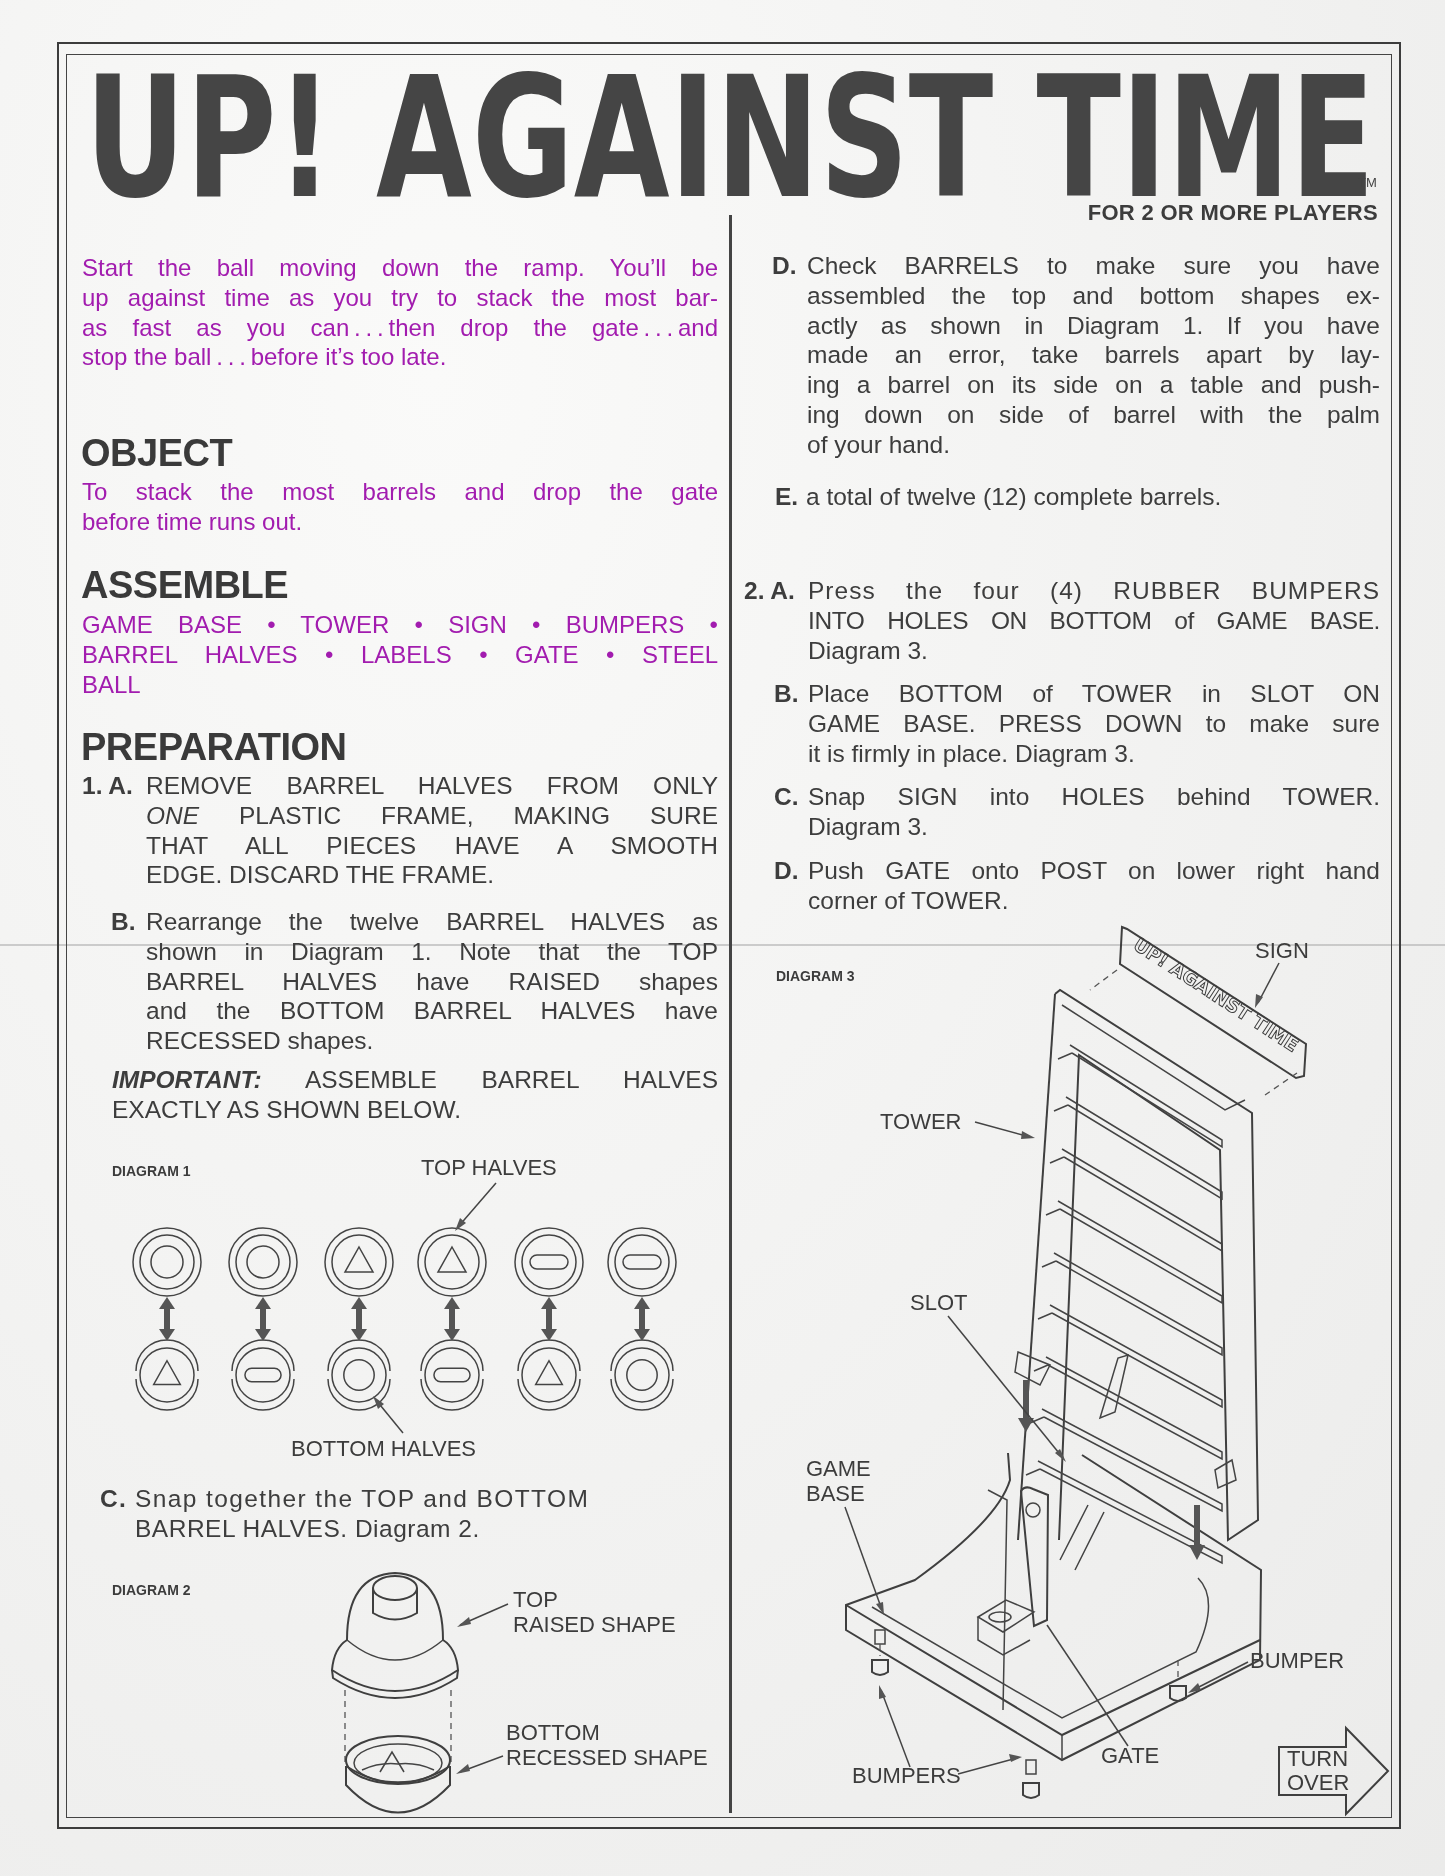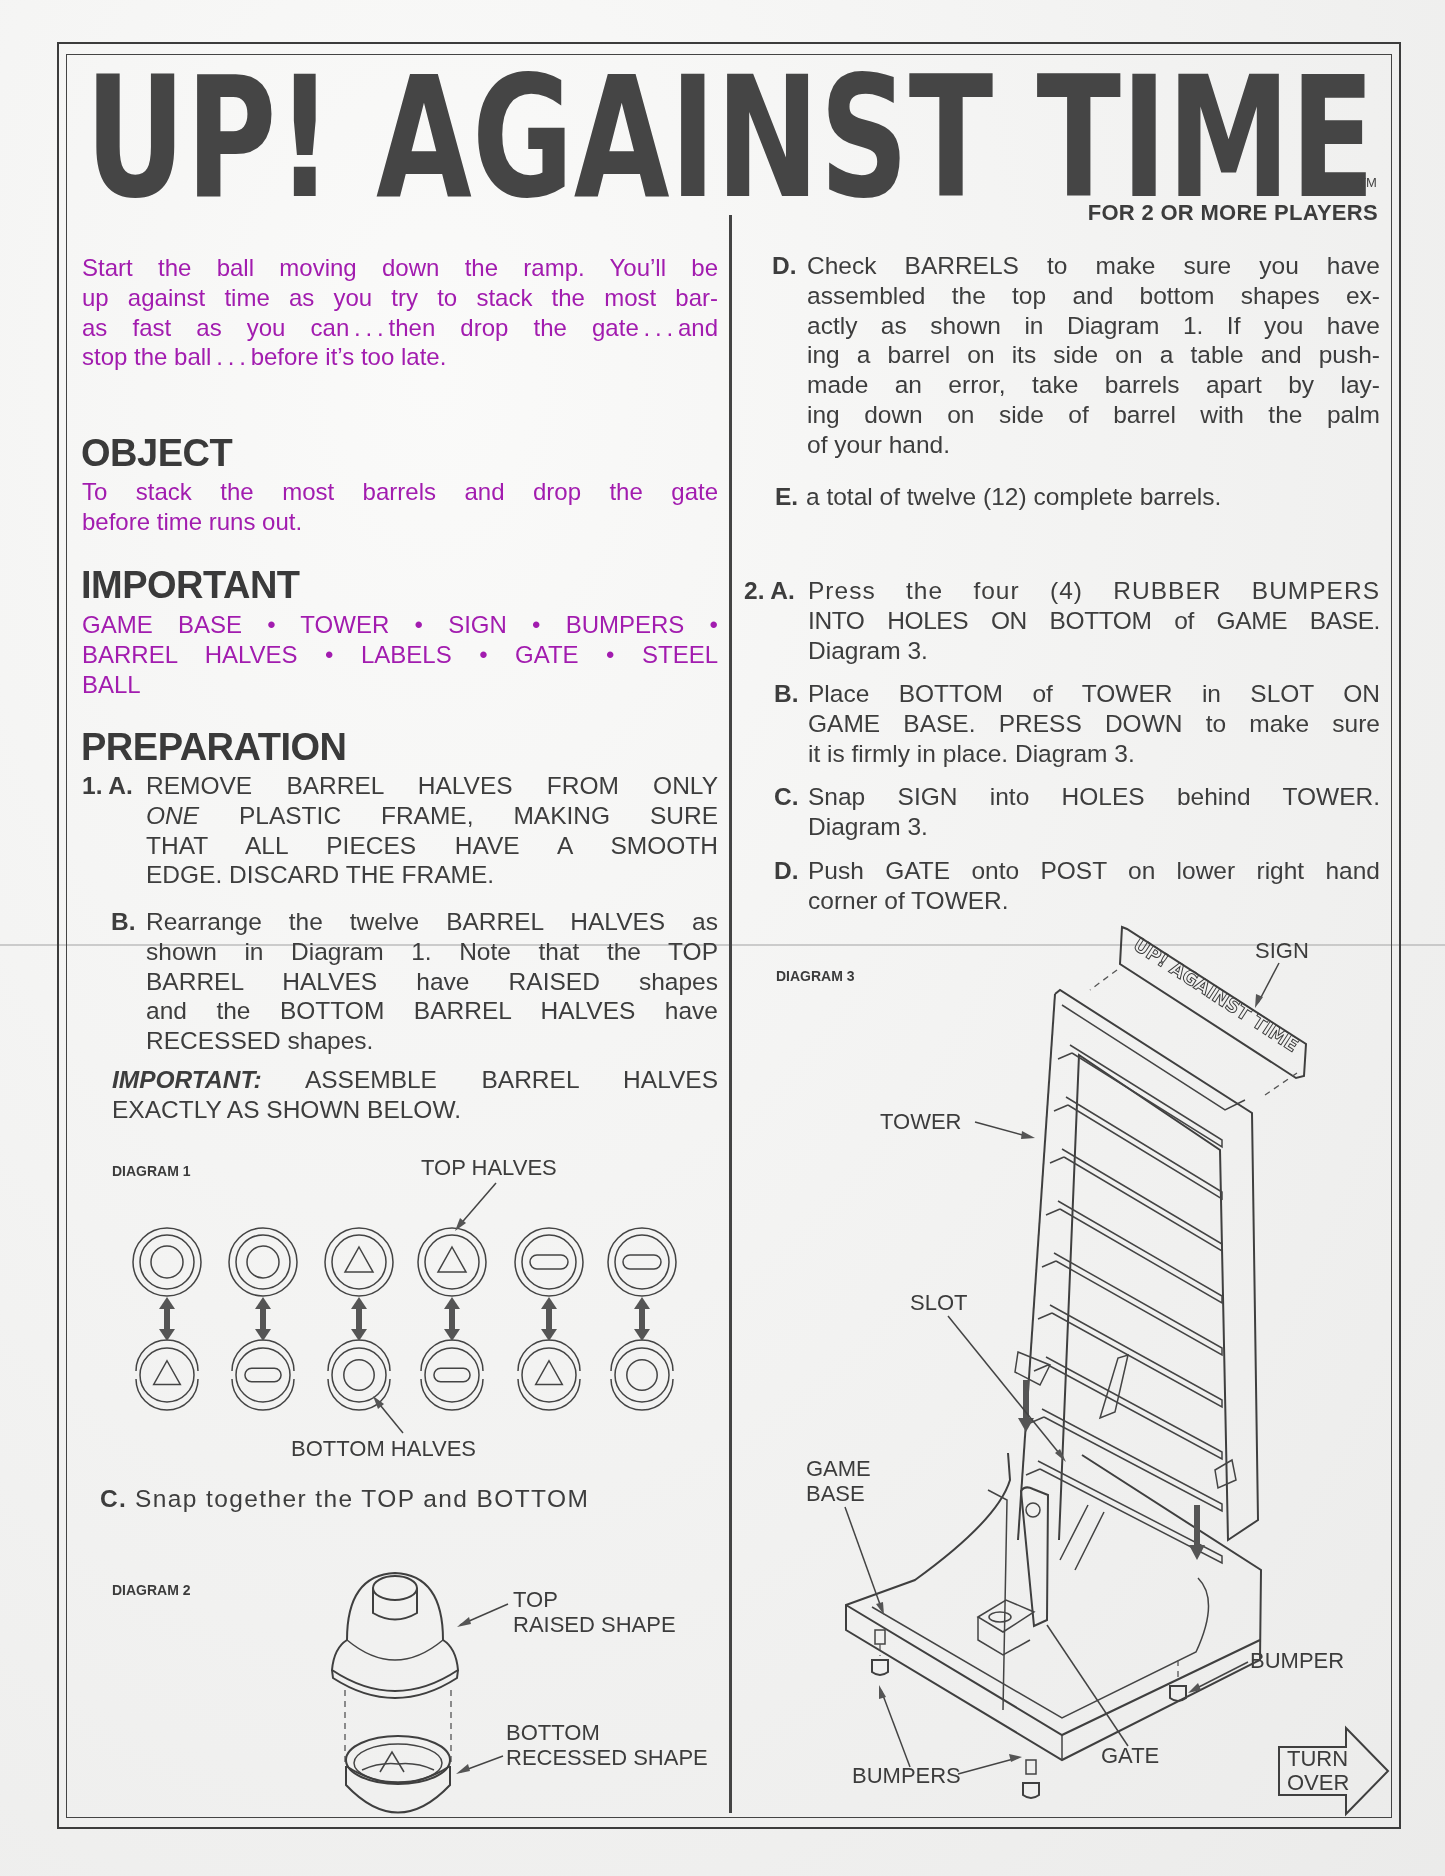--- a/index.html
+++ b/index.html
@@ -48,21 +48,21 @@
   <div class="jl" style="text-align: justify; text-align-last: justify;">as fast as you can . . . then drop the gate . . . and</div>
   <div>stop the ball . . . before it’s too late.</div>
 </div>
 
 <h2 style="left:81px;top:432px;text-align:right;">OBJECT</h2>
 <div class="txt" style="left:82px;top:477px;width:636px;">
   <div class="jl" style="text-align: justify; text-align-last: justify;">To stack the most barrels and drop the gate</div>
   <div>before time runs out.</div>
 </div>
 
-<h2 style="left:81px;top:564px;">IMPORTANT</h2>
+<h2 style="left:81px;top:564px;">ASSEMBLE</h2>
 <div class="txt" style="left:82px;top:610px;width:636px;">
   <div class="jl" style="text-align: justify; text-align-last: justify;">GAME BASE • TOWER • SIGN • BUMPERS •</div>
   <div class="jl" style="text-align: justify; text-align-last: justify;">BARREL HALVES • LABELS • GATE • STEEL</div>
   <div>BALL</div>
 </div>
 
 <h2 style="left:81px;top:726px;">PREPARATION</h2>
 
 <div class="step" style="left:82px;top:771px;width:636px;">
   <span class="mk"><span>1.</span> <span>A.</span></span>
@@ -197,20 +197,21 @@
     <g>
       <line x1="403" y1="1433" x2="376" y2="1400" class="lnt"></line>
       <path d="M373 1396 L384 1404 L378 1409 Z" class="dk"></path>
     </g>
   </svg>
 
 <div class="step" style="left:100px;top:1484px;width:620px;letter-spacing:1.4px;">
   <span class="mk">C.</span>
   <div style="margin-left:35px;">
     <div>Snap together the TOP and BOTTOM</div>
+    <div style="letter-spacing:.5px;">BARREL HALVES. Diagram 2.</div>
   </div>
 </div>
 
 <div class="diag-lbl" style="left:112px;top:1582px;">DIAGRAM 2</div>
 <div class="cap" style="left:513px;top:1587px;">
   <div>TOP</div>
   <div>RAISED SHAPE</div>
 </div>
 <div class="cap" style="left:506px;top:1720px;">
   <div>BOTTOM</div>
@@ -247,22 +248,22 @@
     <path class="dk" d="M456 1774 L468 1764 L470 1771 Z"></path>
   </g>
 </svg>
 
 <div class="step" style="left:772px;top:251px;width:608px;">
   <span class="mk">D.</span>
   <div style="margin-left:35px;">
     <div class="jl" style="text-align: justify; text-align-last: justify;">Check BARRELS to make sure you have</div>
     <div class="jl" style="text-align: justify; text-align-last: justify;">assembled the top and bottom shapes ex-</div>
     <div class="jl" style="text-align: justify; text-align-last: justify;">actly as shown in Diagram 1. If you have</div>
+    <div class="jl" style="text-align: justify; text-align-last: justify;">made an error, take barrels apart by lay-</div>
     <div class="jl" style="text-align: justify; text-align-last: justify;">ing a barrel on its side on a table and push-</div>
-    <div class="jl" style="text-align: justify; text-align-last: justify;">made an error, take barrels apart by lay-</div>
     <div class="jl" style="text-align: justify; text-align-last: justify;">ing down on side of barrel with the palm</div>
     <div>of your hand.</div>
   </div>
 </div>
 
 <div class="step" style="left:775px;top:482px;width:605px;">
   <span class="mk">E.</span>
   <div style="margin-left:31px;">
     <div>a total of twelve (12) complete barrels.</div>
   </div>

